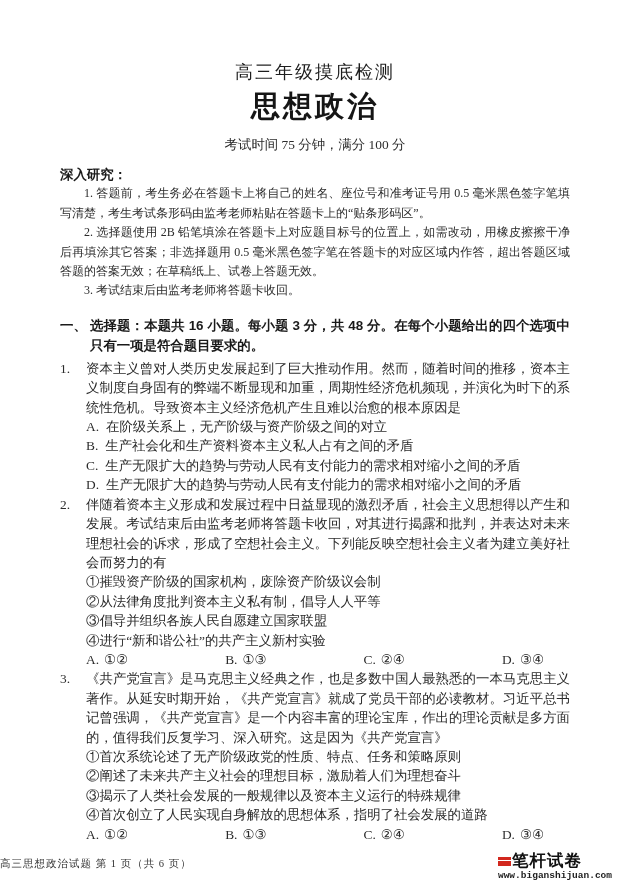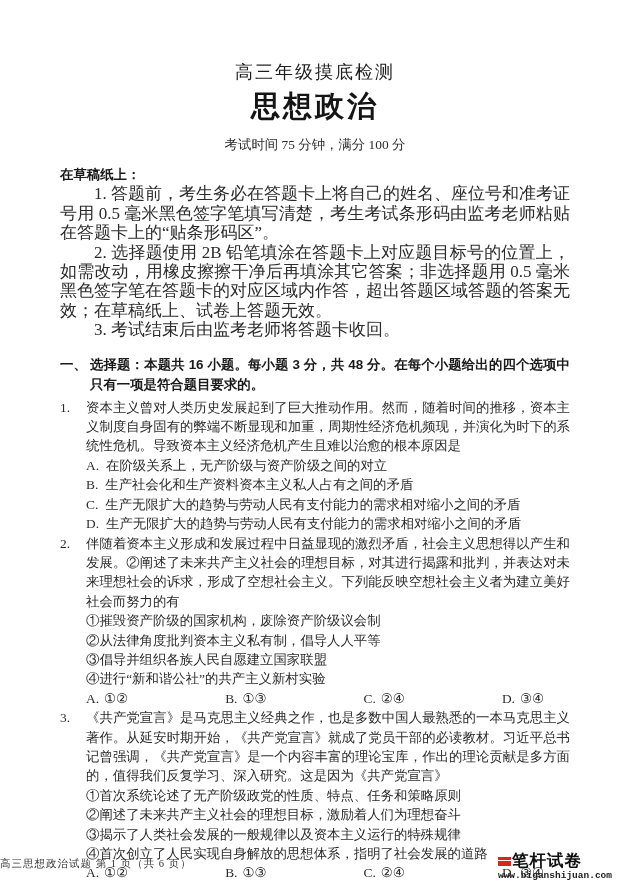--- a/index.html
+++ b/index.html
@@ -39,21 +39,21 @@
   
   .notices-label {
     font-family: "Liberation Sans", sans-serif;
     font-weight: bold;
     font-size: 13.4px;
     color: #1a1a1a;
     margin-top: 11px;
     line-height: 19.4px;
   }
   .notice {
-    font-size: 17px;
+    font-size: 12px;
     line-height: 19.4px;
     text-indent: 2em;
     text-align: justify;
     color: #2b2b2b;
   }
   
   .section-heading {
     display: flex;
     font-family: "Liberation Sans", sans-serif;
     font-weight: bold;
@@ -124,21 +124,21 @@
 </style>
 </head>
 <body>
 
 <div class="content">
 
   <div class="exam-title">高三年级摸底检测</div>
   <div class="exam-subject">思想政治</div>
   <div class="exam-info">考试时间 75 分钟，满分 100 分</div>
 
-  <div class="notices-label">在草稿纸上：</div>
+  <div class="notices-label">深入研究：</div>
   <div class="notice">1. 答题前，考生务必在答题卡上将自己的姓名、座位号和准考证号用 0.5 毫米黑色签字笔填写清楚，考生考试条形码由监考老师粘贴在答题卡上的“贴条形码区”。</div>
   <div class="notice">2. 选择题使用 2B 铅笔填涂在答题卡上对应题目标号的位置上，如需改动，用橡皮擦擦干净后再填涂其它答案；非选择题用 0.5 毫米黑色签字笔在答题卡的对应区域内作答，超出答题区域答题的答案无效；在草稿纸上、试卷上答题无效。</div>
   <div class="notice">3. 考试结束后由监考老师将答题卡收回。</div>
 
   <div class="section-heading">
     <span class="section-marker">一、</span>
     <span class="section-text">选择题：本题共 16 小题。每小题 3 分，共 48 分。在每个小题给出的四个选项中只有一项是符合题目要求的。</span>
   </div>
 
   <div class="question">
@@ -156,21 +156,21 @@
       </div>
       <div class="option-line">
         <span class="opt-label">D.</span><span>生产无限扩大的趋势与劳动人民有支付能力的需求相对缩小之间的矛盾</span>
       </div>
     </div>
   </div>
 
   <div class="question">
     <span class="q-num">2.</span>
     <div class="q-body">
-      <div class="q-stem">伴随着资本主义形成和发展过程中日益显现的激烈矛盾，社会主义思想得以产生和发展。②阐述了未来共产主义社会的理想目标，对其进行揭露和批判，并表达对未来理想社会的诉求，形成了空想社会主义。下列能反映空想社会主义者为建立美好社会而努力的有</div>
+      <div class="q-stem">伴随着资本主义形成和发展过程中日益显现的激烈矛盾，社会主义思想得以产生和发展。考试结束后由监考老师将答题卡收回，对其进行揭露和批判，并表达对未来理想社会的诉求，形成了空想社会主义。下列能反映空想社会主义者为建立美好社会而努力的有</div>
       <div class="subitem">①摧毁资产阶级的国家机构，废除资产阶级议会制</div>
       <div class="subitem">②从法律角度批判资本主义私有制，倡导人人平等</div>
       <div class="subitem">③倡导并组织各族人民自愿建立国家联盟</div>
       <div class="subitem">④进行“新和谐公社”的共产主义新村实验</div>
       <div class="options-row">
         <span><span class="opt-label">A.</span><span>①②</span></span>
         <span><span class="opt-label">B.</span><span>①③</span></span>
         <span><span class="opt-label">C.</span><span>②④</span></span>
         <span><span class="opt-label">D.</span><span>③④</span></span>
       </div>

